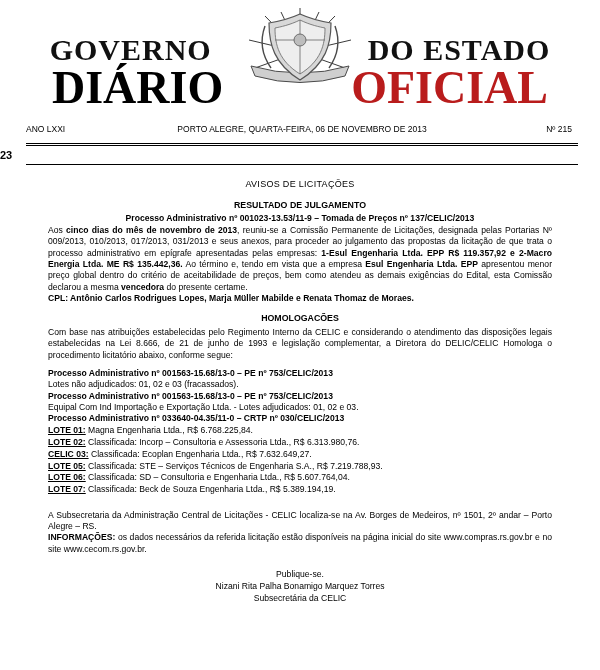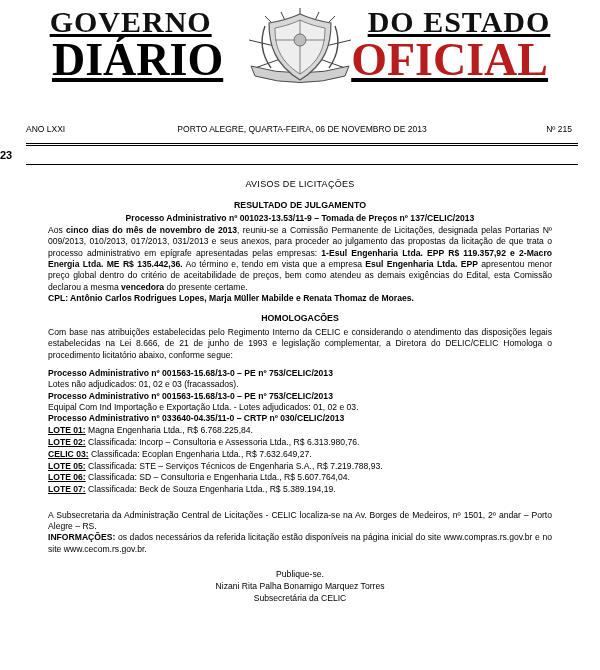--- a/index.html
+++ b/index.html
@@ -20,23 +20,22 @@
     width: 600px;
     height: 670px;
     position: relative;
     box-sizing: border-box;
   }
 
   
   .masthead {
     position: relative;
     height: 110px;
-    padding-top: 5px;
+    padding-top: 33px;
     box-sizing: border-box;
-    text-decoration: underline;
   }
   .masthead-line1 {
     display: flex;
     align-items: center;
     justify-content: center;
     height: 34px;
     position: relative;
   }
   .masthead-line2 {
     display: flex;

